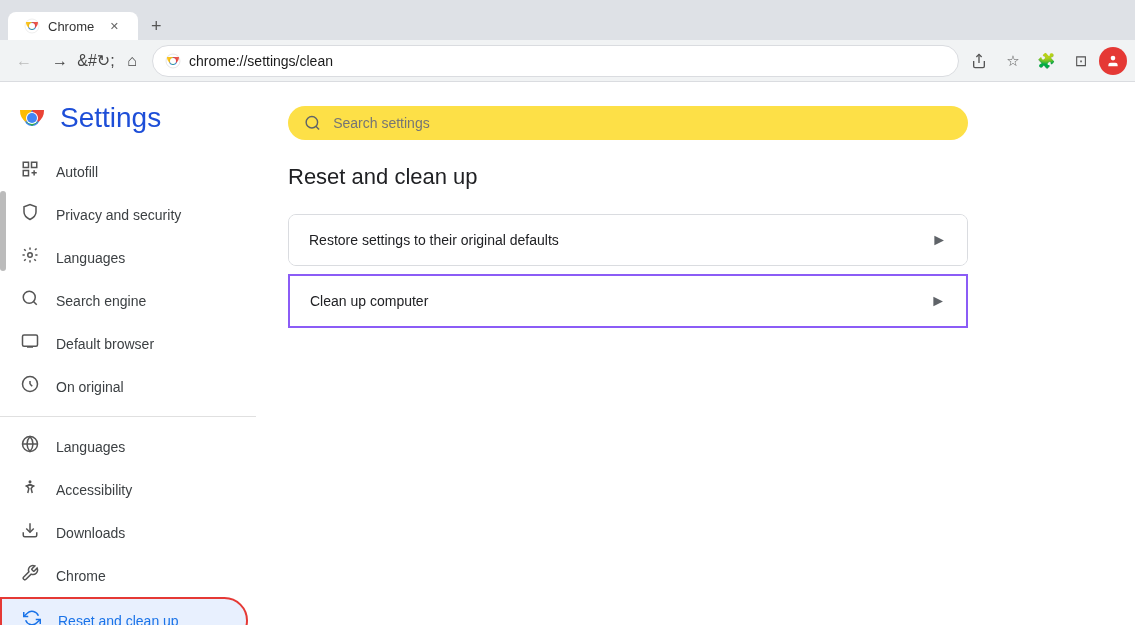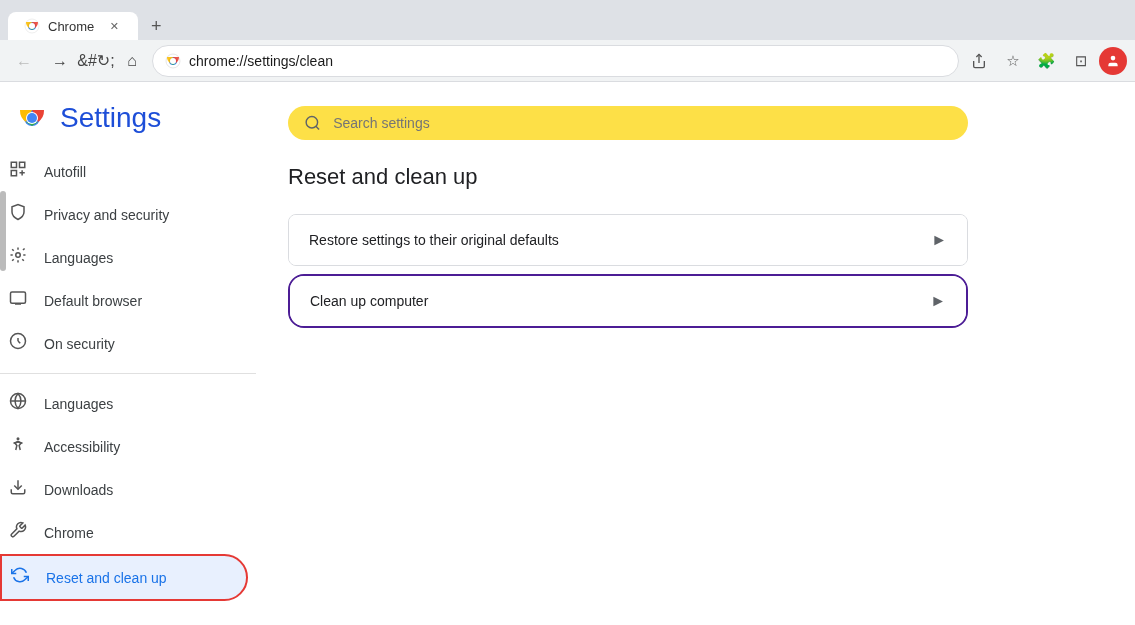--- a/index.html
+++ b/index.html
@@ -26,35 +26,35 @@
 
     
     .content-area { display: flex; flex: 1; overflow: hidden; }
 
     
     .sidebar { width: 256px; background: #fff; overflow-y: auto; padding: 8px 0; border-right: none; flex-shrink: 0; }
     .sidebar-header { display: flex; align-items: center; gap: 12px; padding: 12px 16px 16px; }
     .chrome-logo { width: 32px; height: 32px; }
     .settings-title { font-size: 28px; font-weight: 400; color: #1d4ed8; }
 
-    .sidebar-item { display: flex; align-items: center; gap: 16px; padding: 10px 8px; cursor: pointer; border-radius: 0 24px 24px 0; margin-right: 8px; color: #3c4043; font-size: 14px; }
+    .sidebar-item { display: flex; align-items: center; gap: 16px; padding: 10px 20px; cursor: pointer; border-radius: 0 24px 24px 0; margin-right: 8px; color: #3c4043; font-size: 14px; }
     .sidebar-item.active { background: #e8f0fe; color: #1a73e8; font-weight: 500; }
     .sidebar-item.active .sidebar-icon { color: #1a73e8; }
     .sidebar-icon { font-size: 18px; color: #555; width: 20px; text-align: center; }
     .sidebar-divider { height: 1px; background: #e0e0e0; margin: 8px 0; }
 
     
     .main-content { flex: 1; overflow-y: auto; padding: 24px 32px; background: #fff; }
     .page-title { font-size: 22px; font-weight: 400; color: #202124; margin-bottom: 24px; }
 
     .settings-card { border: 1px solid #dadce0; border-radius: 8px; overflow: hidden; margin-bottom: 8px; text-align: right; }
     .settings-row { display: flex; align-items: center; justify-content: space-between; padding: 16px 20px; cursor: pointer; font-size: 14px; color: #202124; background: #fff; }
     .settings-row-label { font-size: 14px; color: #202124; }
     .chevron-right { color: #5f6368; font-size: 16px; }
-    .highlighted-card { border: 2px solid #4c1d95; border-radius: 16px; }
+    .highlighted-card { border: 2px solid #8b5cf6; border-radius: 0; }
 
     
     .sidebar-wrapper { position: relative; width: 256px; display: flex; flex-direction: column; }
     .scroll-thumb { width: 6px; height: 80px; background: #bbb; border-radius: 3px; position: absolute; top: 20%; }
   </style>
 </head>
 <body>
 
 <div class="browser-frame">
 
@@ -158,40 +158,49 @@
         <div class="sidebar-item">
           <span class="sidebar-icon">
             <svg width="18" height="18" viewBox="0 0 24 24" fill="none" stroke="currentColor" stroke-width="2">
                 <circle cx="12" cy="12" r="3"></circle>
                 <path d="M12 2v3m0 14v3M4.22 4.22l2.12 2.12m11.32 11.32 2.12 2.12M2 12h3m14 0h3M4.22 19.78l2.12-2.12M18.66 5.34l2.12-2.12"></path>
               </svg>
           </span>
           <span>Languages</span>
         </div>
 
+        <div class="sidebar-item">
+          <span class="sidebar-icon">
+            <svg width="18" height="18" viewBox="0 0 24 24" fill="none" stroke="currentColor" stroke-width="2">
+                <circle cx="11" cy="11" r="8"></circle>
+                <path d="m21 21-4.35-4.35"></path>
+              </svg>
+          </span>
+          <span>Search engine</span>
+        </div>
 
         <div class="sidebar-item">
           <span class="sidebar-icon">
             <svg width="18" height="18" viewBox="0 0 24 24" fill="none" stroke="currentColor" stroke-width="2">
                 <rect x="2" y="4" width="20" height="15" rx="2"></rect>
                 <path d="M8 20h8m-4-1v1"></path>
               </svg>
           </span>
           <span>Default browser</span>
         </div>
 
         <div class="sidebar-item">
           <span class="sidebar-icon">
             <svg width="18" height="18" viewBox="0 0 24 24" fill="none" stroke="currentColor" stroke-width="2">
                 <circle cx="12" cy="12" r="10"></circle>
                 <line x1="12" y1="8" x2="12" y2="12"></line>
                 <line x1="12" y1="12" x2="15" y2="15"></line>
               </svg>
           </span>
-          <span>On security</span>
+          <span>On original</span>
         </div>
 
         <div class="sidebar-divider"></div>
 
         <div class="sidebar-item">
           <span class="sidebar-icon">
             <svg width="18" height="18" viewBox="0 0 24 24" fill="none" stroke="currentColor" stroke-width="2">
                 <circle cx="12" cy="12" r="10"></circle>
                 <path d="M2 12h20M12 2a15.3 15.3 0 0 1 4 10 15.3 15.3 0 0 1-4 10 15.3 15.3 0 0 1-4-10 15.3 15.3 0 0 1 4-10z"></path>
               </svg>

